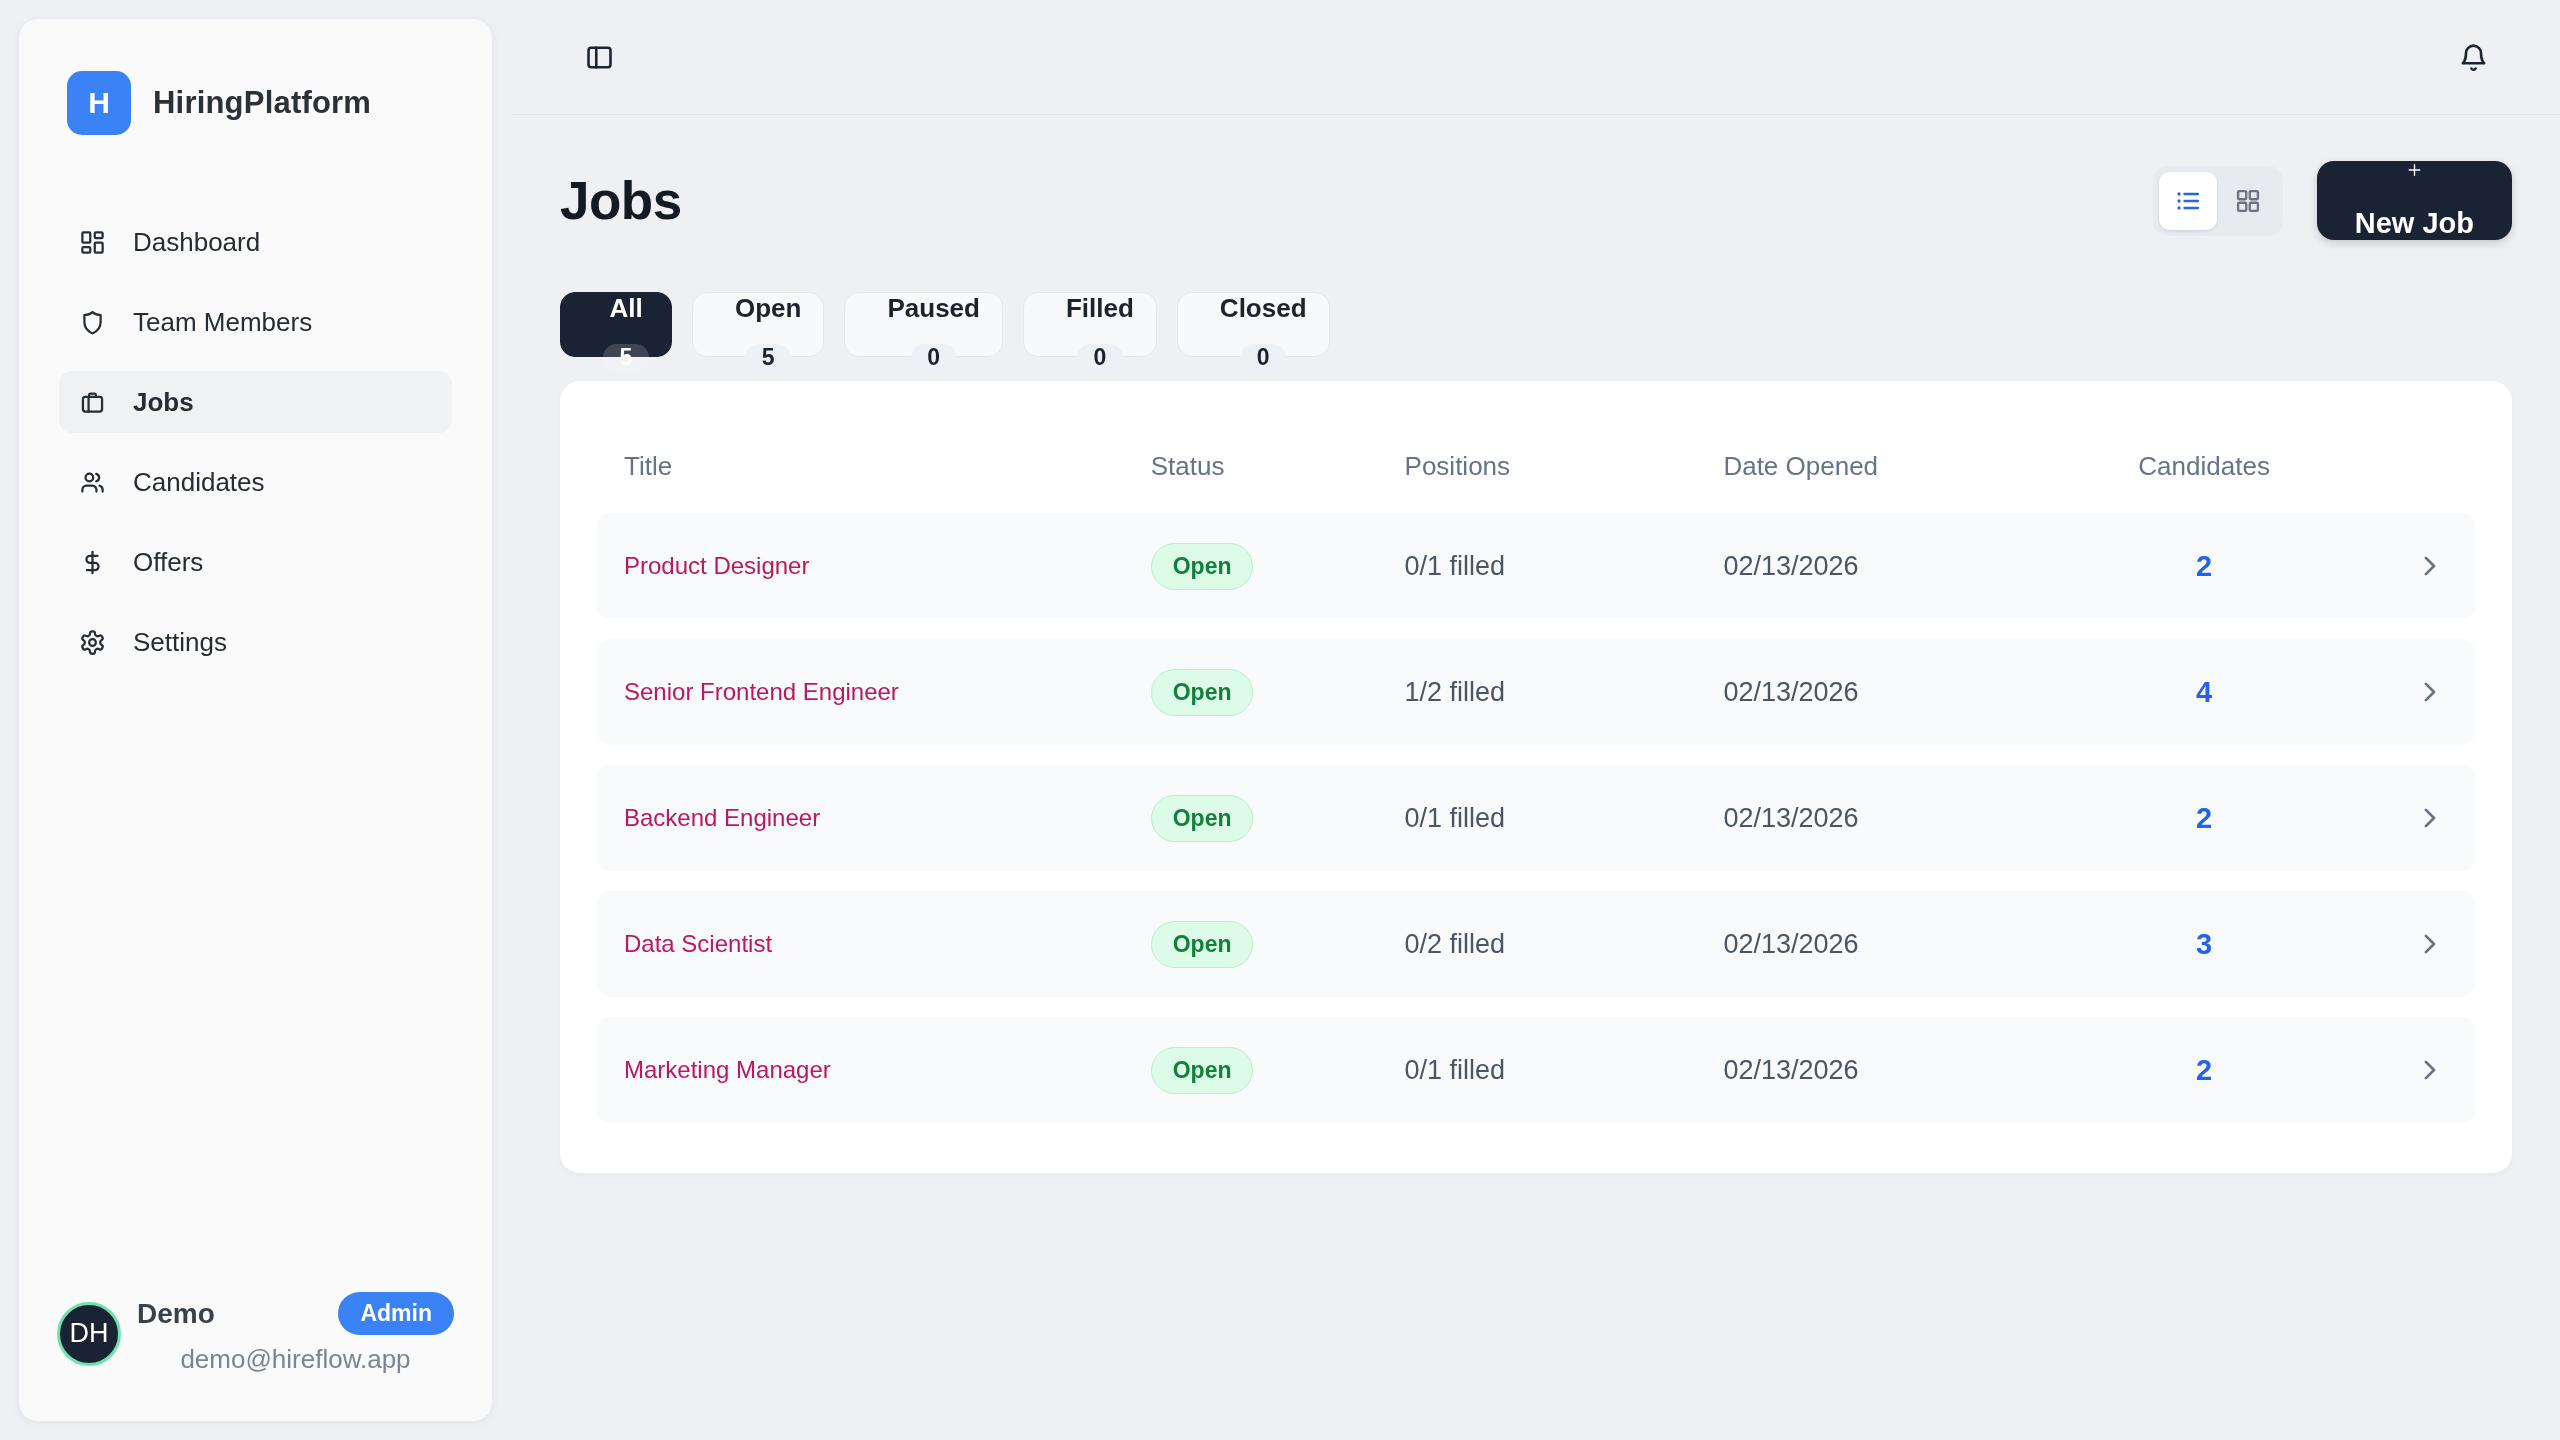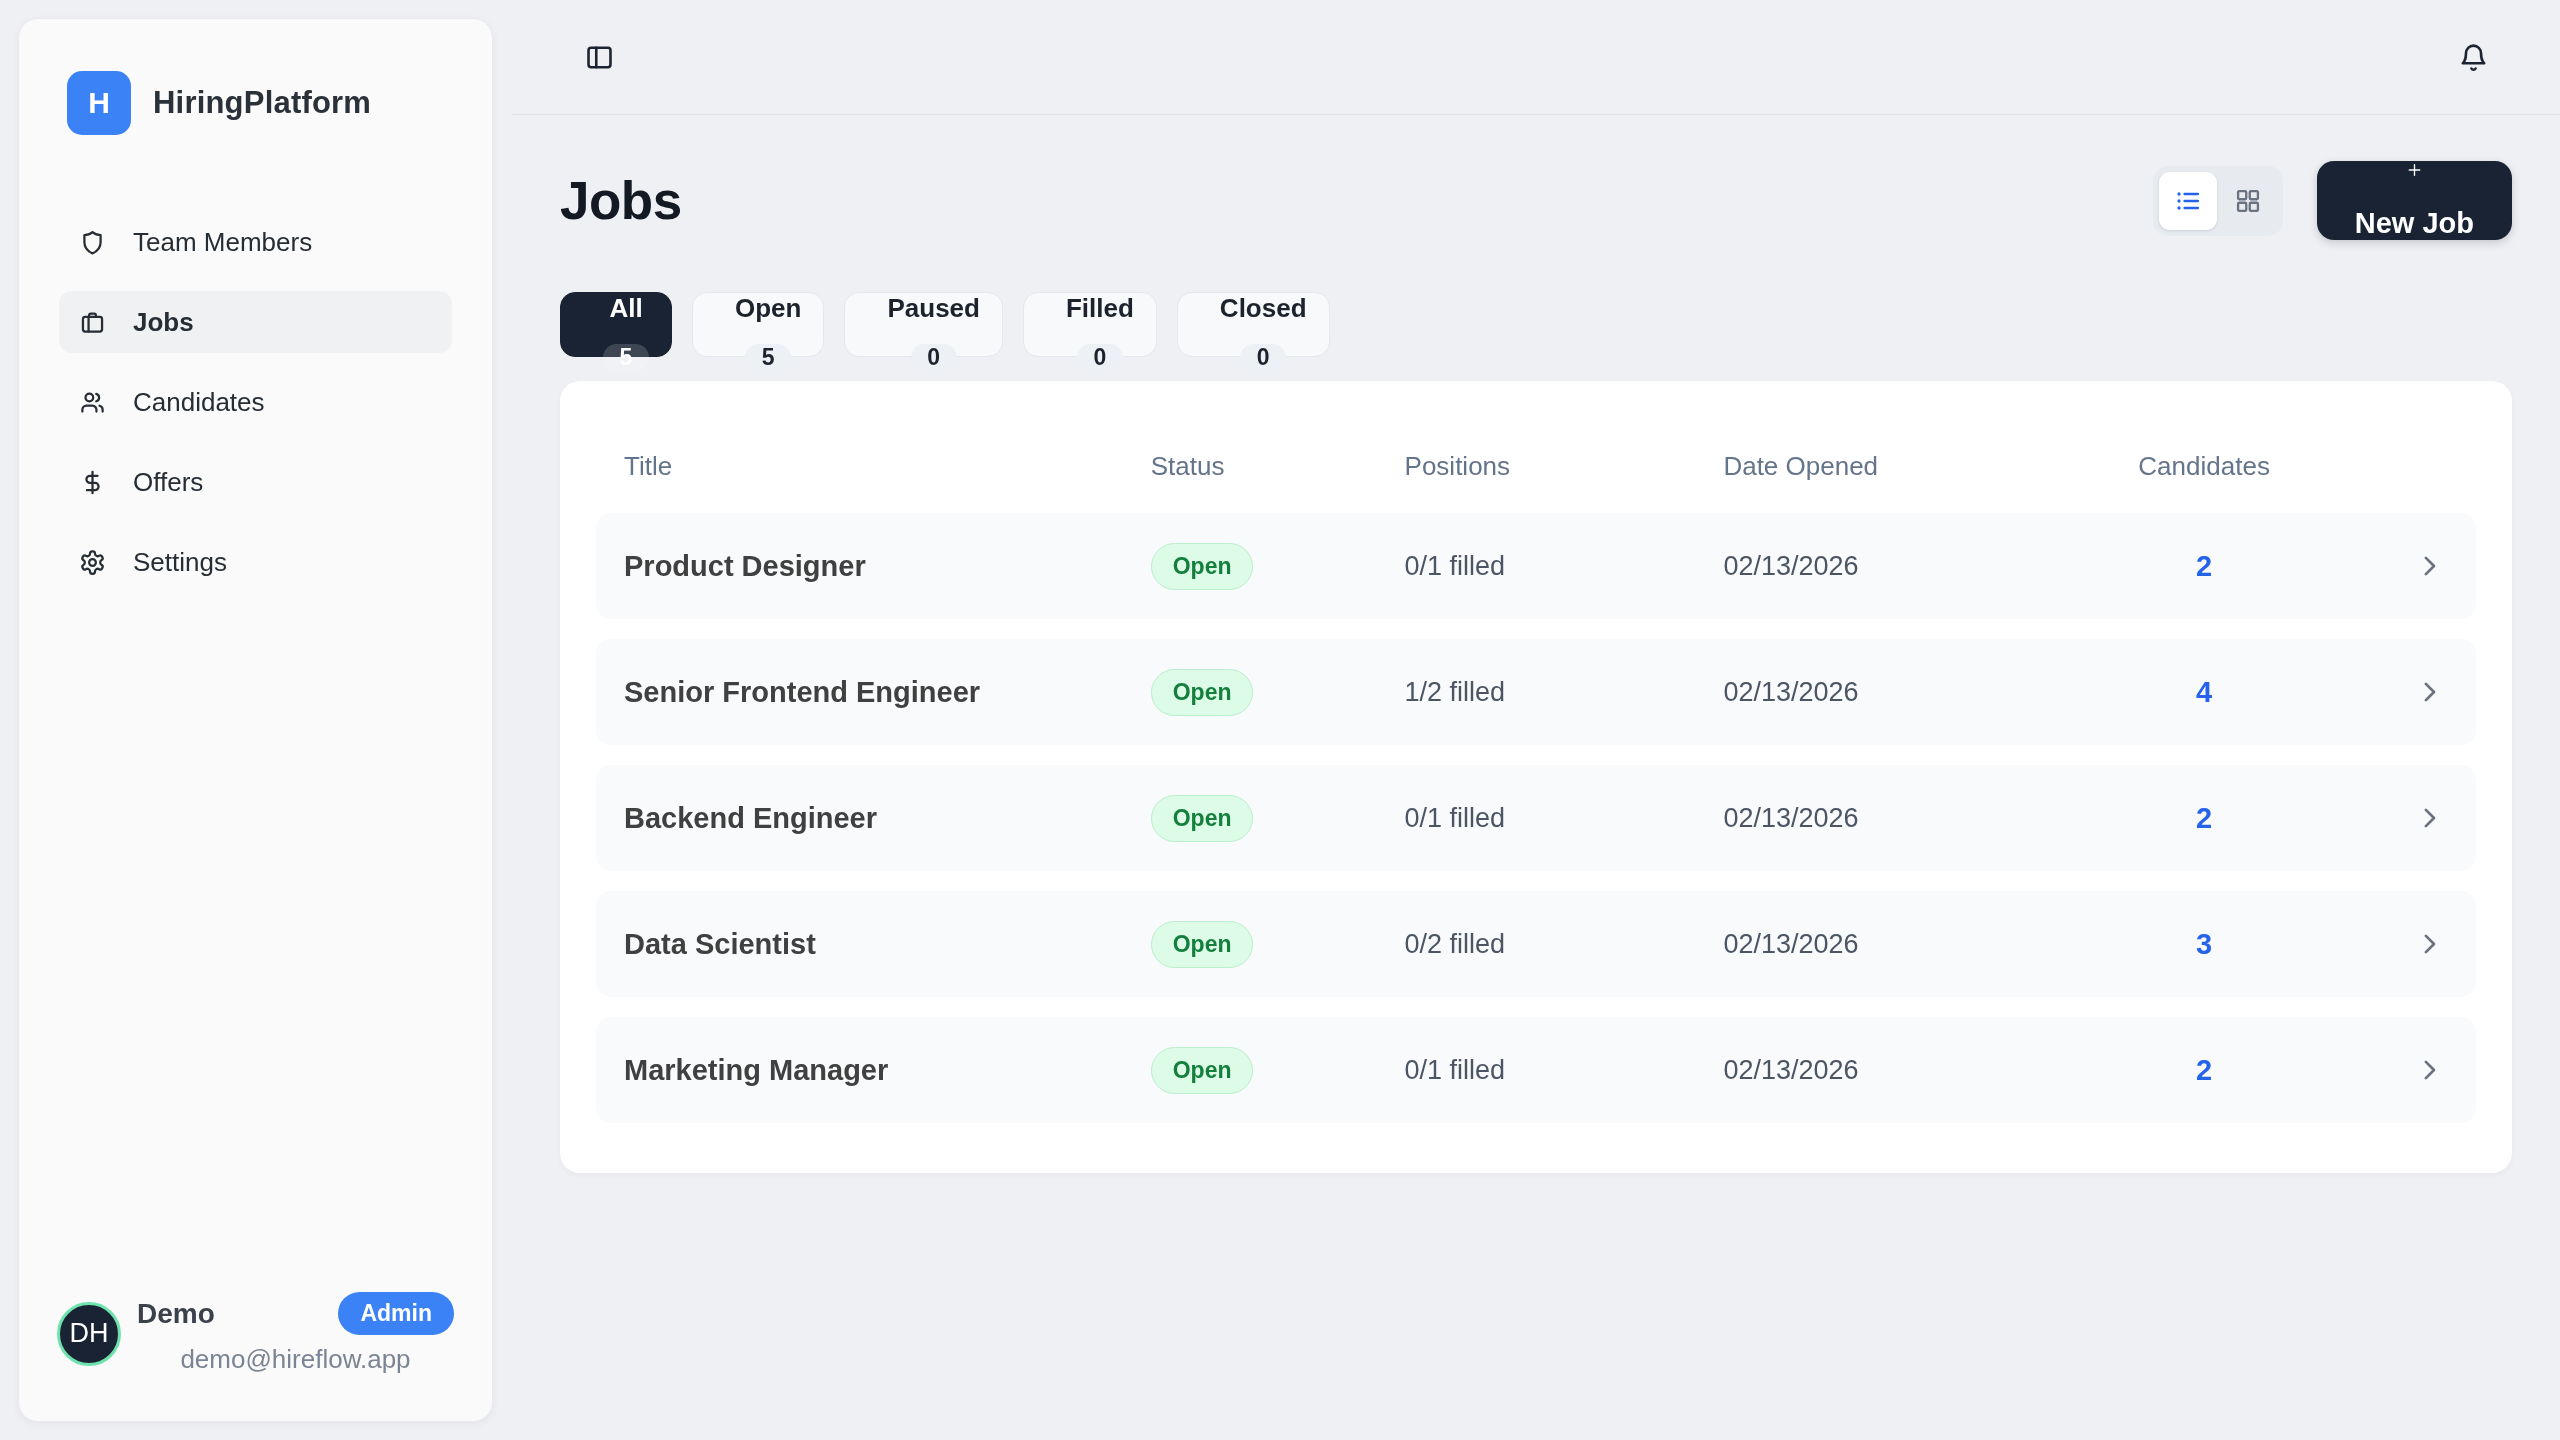--- a/index.html
+++ b/index.html
@@ -95,41 +95,52 @@
     padding: 38px 36px 50px; box-shadow: 0 2px 6px rgba(15,23,42,.04);
   }
   .t-grid {
     display: grid; grid-template-columns: 527fr 254fr 319fr 401fr 160fr 164fr;
     align-items: center; padding: 0 28px;
   }
   .t-head { height: 94px; color: #64748b; font-size: 26px; font-weight: 500; }
   .t-head .hc-center { text-align: center; }
   .rows { display: flex; flex-direction: column; gap: 20px; }
   .t-row { height: 106px; background: #f8fafc; border-radius: 15px; cursor: pointer; }
-  .c-title { font-size: 29px; font-weight: 700; color: #404040; }
+  .c-title { font-size: 24px; font-weight: 400; color: #be185d; }
   .status-badge {
     display: inline-block; padding: 9px 21px; border-radius: 999px;
     background: #dcfce7; border: 1px solid #bbeecb; color: #15803d;
     font-size: 23px; font-weight: 700;
   }
   .c-pos, .c-date { font-size: 27px; color: #4b5563; }
   .c-cand { text-align: center; font-size: 29px; font-weight: 700; color: #2563eb; }
   .c-chev { display: flex; justify-content: flex-end; color: #6b7280; padding-right: 4px; }
   .c-chev svg { width: 30px; height: 30px; }
 </style>
 </head>
 <body>
 
 <aside class="sidebar">
   <div class="brand">
     <div class="brand-logo">H</div>
     <div class="brand-name">HiringPlatform</div>
   </div>
 
   <nav class="nav" id="nav">
+      <div class="nav-item">
+    <span class="nav-icon">
+          <svg viewBox="0 0 24 24" fill="none" stroke="currentColor" stroke-width="2" stroke-linecap="round" stroke-linejoin="round">
+            <rect x="3" y="3" width="7" height="9" rx="1"></rect>
+            <rect x="14" y="3" width="7" height="5" rx="1"></rect>
+            <rect x="14" y="12" width="7" height="9" rx="1"></rect>
+            <rect x="3" y="16" width="7" height="5" rx="1"></rect>
+          </svg>
+        </span>
+    <span class="nav-label">Dashboard</span>
+  </div>
       <div class="nav-item">
     <span class="nav-icon">
           <svg viewBox="0 0 24 24" fill="none" stroke="currentColor" stroke-width="2" stroke-linecap="round" stroke-linejoin="round">
             <path d="M12 2.8c2 1.7 4.6 2.7 7.2 2.7v6.3c0 4.9-3.1 8.1-7.2 9.9-4.1-1.8-7.2-5-7.2-9.9V5.5C7.4 5.5 10 4.5 12 2.8z"></path>
           </svg>
         </span>
     <span class="nav-label">Team Members</span>
   </div>
       <div class="nav-item active">
     <span class="nav-icon">

